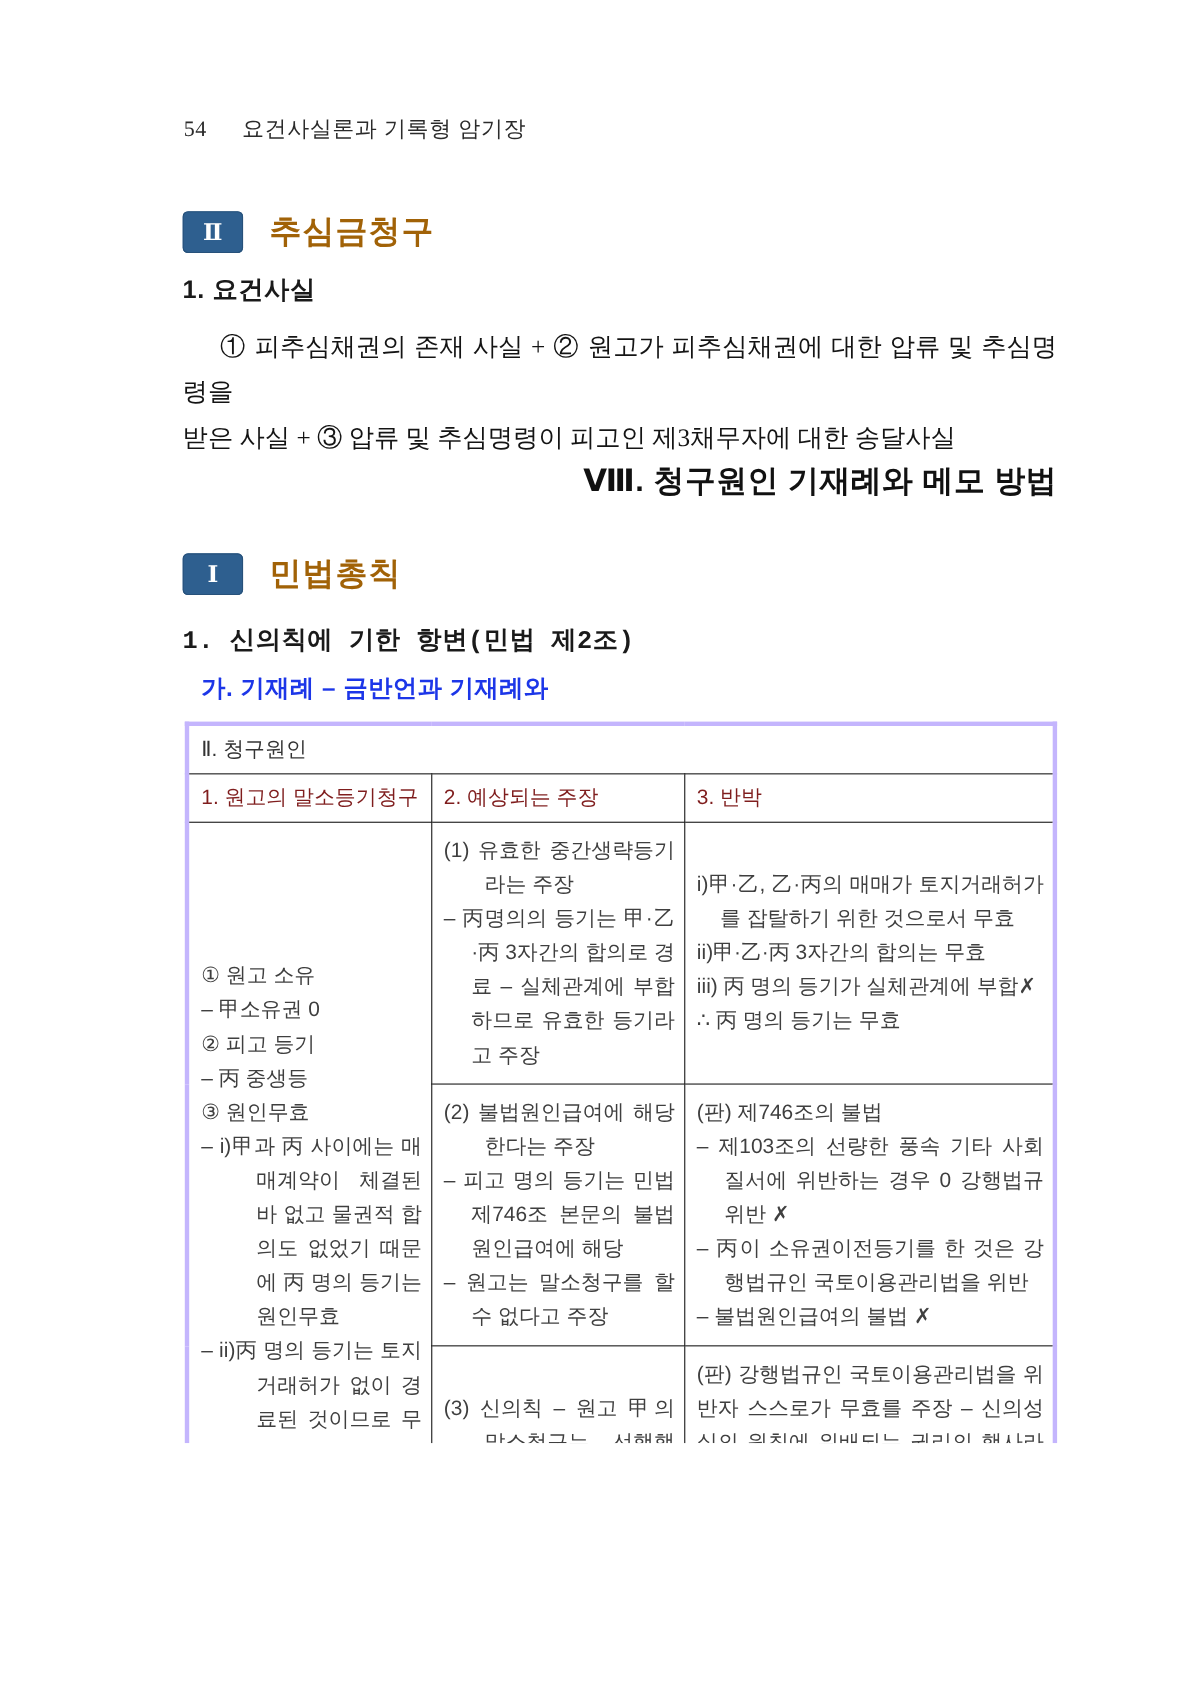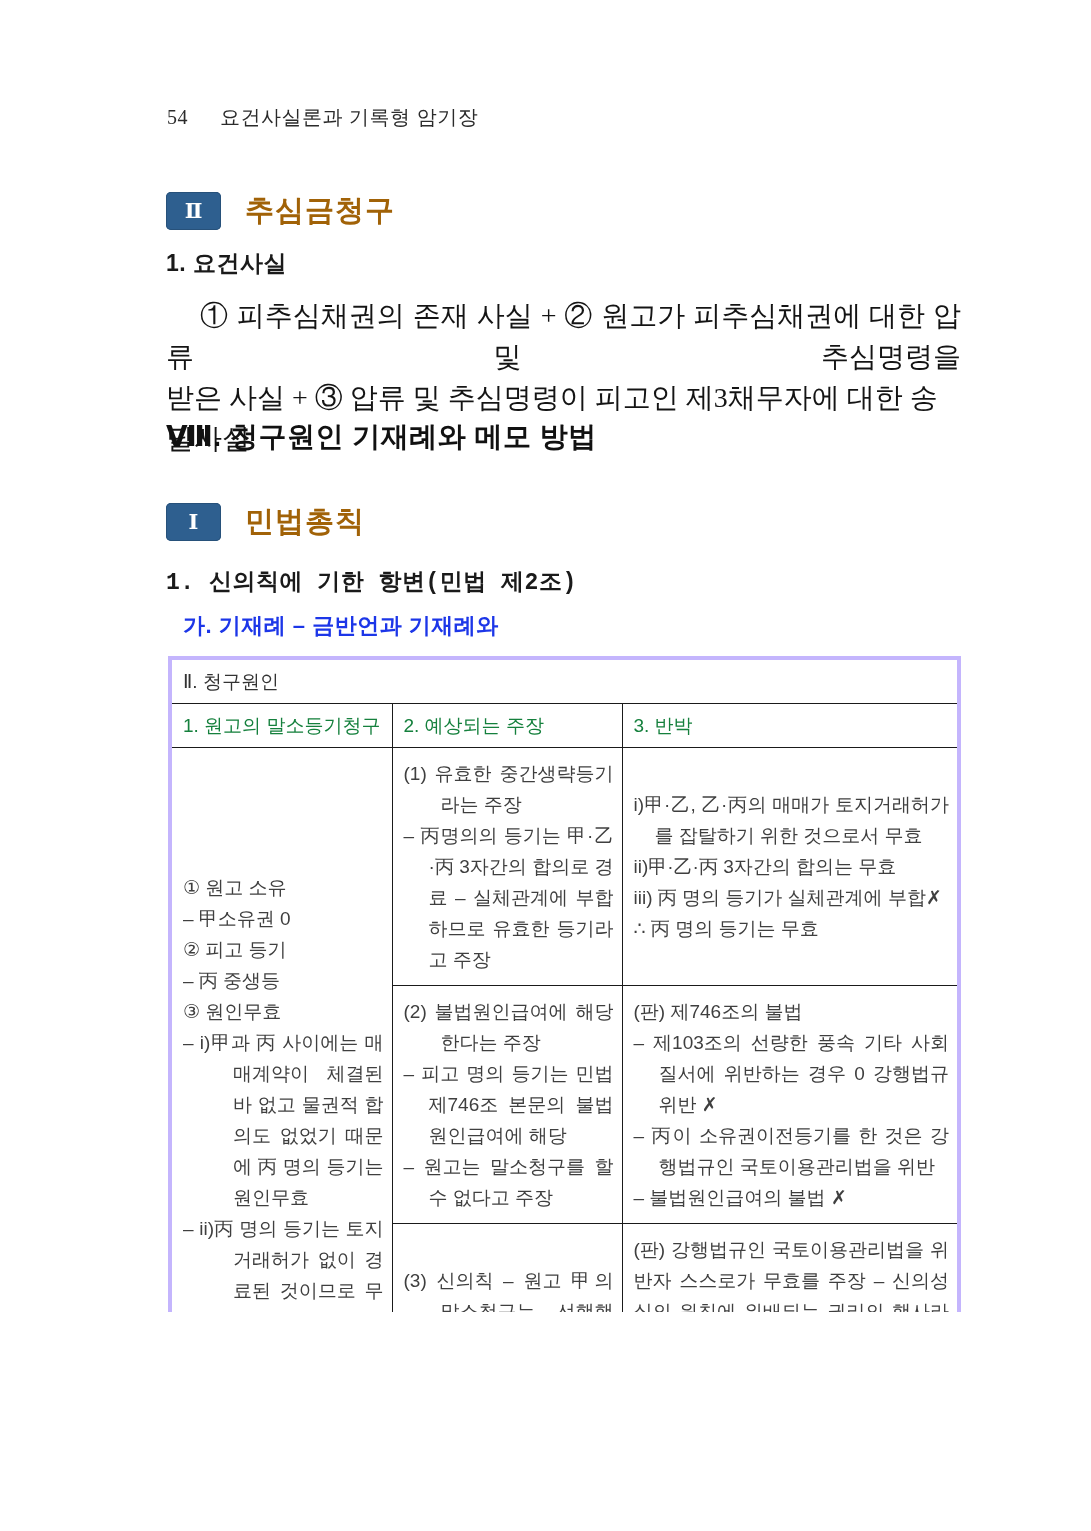--- a/index.html
+++ b/index.html
@@ -43,49 +43,49 @@
   .h-yogeon{top:248px;}
   .h-shin{top:566px;font-family:Liberation Mono, monospace;}
   .ga-heading{
     position:absolute;left:163px;top:611px;
     font-size:22px;font-weight:bold;color:#1c36e8;letter-spacing:0.5px;
   }
   
   .para{
     position:absolute;left:146px;top:295px;width:795px;
     font-family:"Liberation Serif","DejaVu Serif",serif;
-    font-size:28px;color:#141414;line-height:41px;
+    font-size:23px;color:#141414;line-height:41px;
   }
   .para .l1{text-align:justify;text-align-last:justify;text-indent:34px;}
   .para .l2{text-align:left;}
   
   .chapter{
     position:absolute;left:146px;top:418px;width:795px;
-    text-align:left;font-size:28px;font-weight:bold;color:#111;
+    text-align:right;font-size:28px;font-weight:bold;color:#111;
     letter-spacing:0.5px;
   }
   
   .tbl{
     position:absolute;left:148px;top:656px;
     border-collapse:collapse;table-layout:fixed;
     width:789px;
     font-size:19px;color:#3f3f3f;
   }
   .tbl td{
     border:1px solid #1a1a1a;
     vertical-align:middle;
     padding:6px 8px 6px 11px;
     line-height:31px;
   }
   .tbl{border:4px solid #c4b5fd;}
   .col-1{width:222px;}
   .col-2{width:230px;}
   .col-3{width:337px;}
   .caption-row td{height:29px;color:#333;}
-  .header-row td{height:29px;color:#15803d;}
+  .header-row td{height:29px;color:#7f1d1d;}
   .ln{text-align:justify;}
   .ln.noj{text-align:left;}
   .hang1{padding-left:25px;text-indent:-25px;}
   .hang2{padding-left:37px;text-indent:-37px;}
   .hang3{padding-left:50px;text-indent:-50px;}
   .hangi{padding-left:21px;text-indent:-21px;}
   .cell-pad{padding:4px 0;}
 </style>
 </head>
 <body>

